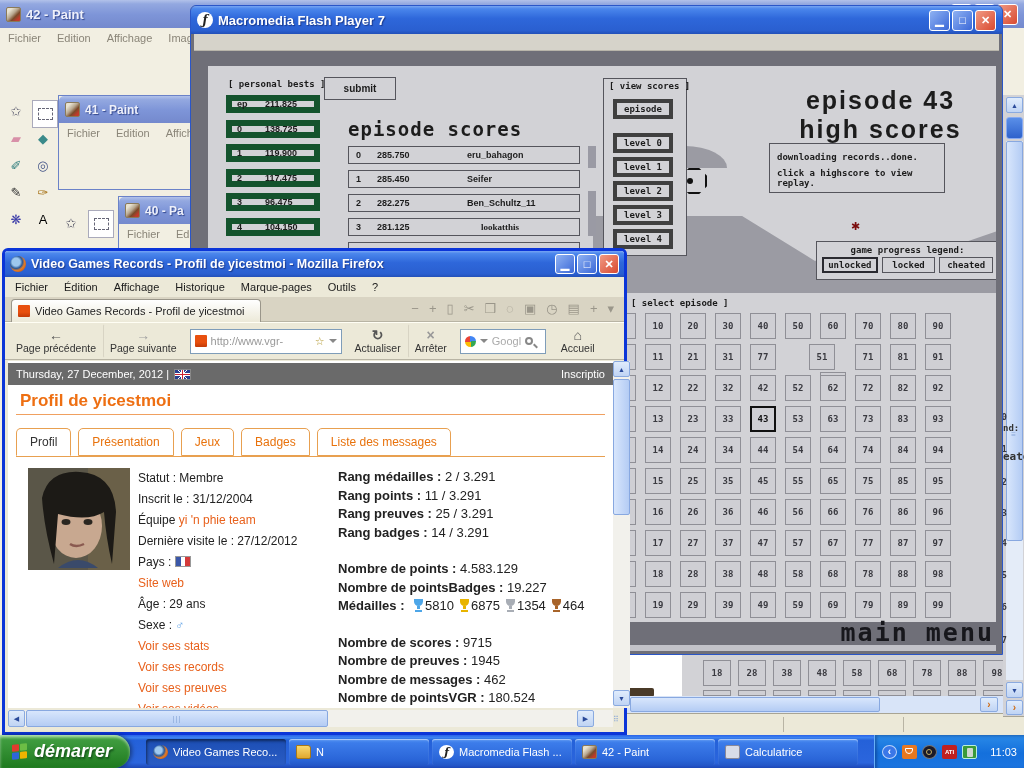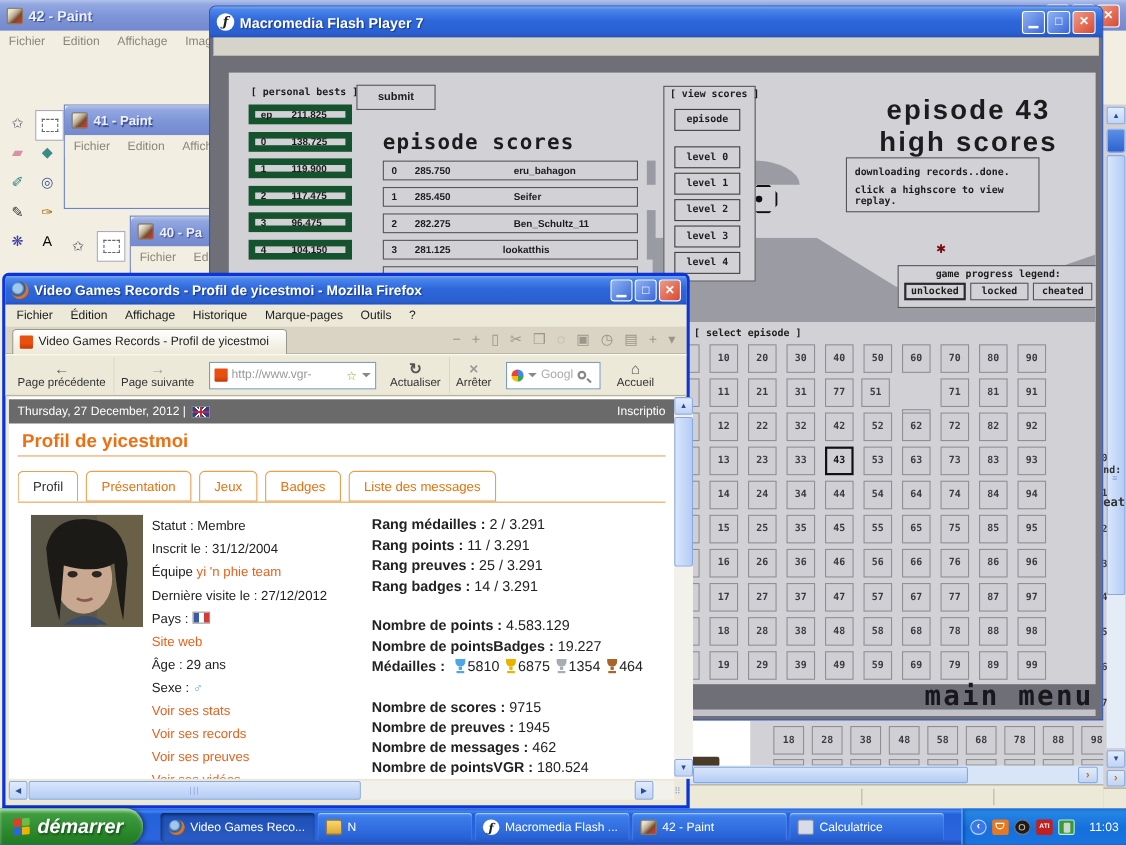--- a/index.html
+++ b/index.html
@@ -28,21 +28,21 @@
 
 #flash{left:190px;top:5px;width:813px;height:650px;z-index:5;background:#6f6f78;border:1px solid #2a56c8;border-radius:6px 6px 0 0}
 .fl-menu{position:absolute;left:3px;top:28px;right:3px;height:17px;background:#d6d3ca;border-bottom:1px solid #b8b5aa}
 .fl-client{position:absolute;left:3px;top:45px;right:3px;bottom:3px;background:#6f6f78;overflow:hidden}
 #stage{position:absolute;left:14px;top:15px;width:788px;height:556px;background:#d2d2d6;overflow:hidden}
 .px{font-family:"DejaVu Sans Mono",monospace;font-weight:bold;color:#1c1c1c}
 .fl-box{position:absolute;border:1px solid #55555c;background:#d2d2d6}
 .pb-row{position:absolute;left:18px;width:94px;height:18px;border:6px solid #14532d;display:flex;align-items:center;font-size:9px;padding:0 5px;gap:10px}
 .es-row{position:absolute;left:140px;width:232px;height:18px;border:1px solid #55555c;display:flex;align-items:center;font-size:9px;padding:0 7px}
 .es-score{margin-left:16px;width:60px}
-.vs-btn{position:absolute;left:405px;width:60px;height:20px;border:1px solid #404040;display:flex;align-items:center;justify-content:center;font-size:9px}
+.vs-btn{position:absolute;left:405px;width:60px;height:20px;border:4px solid #404040;display:flex;align-items:center;justify-content:center;font-size:9px}
 .gcell{position:absolute;width:26px;height:26px;background:#cfcfd4;border:1px solid #8f8f96;display:flex;align-items:center;justify-content:center;font-size:9px;color:#3a3a40}
 .gcell.sel{border:2px solid #111;color:#111}
 .legend-item{border:1px solid #55555c;height:16px;display:flex;align-items:center;justify-content:center;font-size:9px;flex:1}
 .legend-item.first{border:2px solid #2a2a30}
 .terrain{background:#9b9ba3}
 
 #firefox{left:2px;top:248px;width:625px;height:487px;z-index:6;background:#ece9d8;border:3px solid #0b35d8;border-radius:6px 6px 0 0}
 .ff-title{position:absolute;left:0;top:0;right:0;height:26px;display:flex;align-items:center;gap:5px;padding:0 5px;border-radius:3px 3px 0 0;background:linear-gradient(180deg,#77a5f3 0%,#4a86ec 10%,#2e67da 45%,#2a5fd0 88%,#2350b8)}
 .ff-title .wb{width:20px;height:20px}
 .ffx-icon{width:16px;height:16px;border-radius:50%;background:radial-gradient(circle at 38% 38%,#9ec8ee 0 28%,#2a5a9a 45%,#e07b2a 60%,#c8560f 85%);flex:0 0 auto}
@@ -294,21 +294,21 @@
               <span style="margin-left: 30px;">Seifer</span>
             </div>
             <div class="es-row px" style="top: 128px;">
               <span>2</span>
               <span class="es-score">282.275</span>
               <span style="margin-left: 30px;">Ben_Schultz_11</span>
             </div>
             <div class="es-row px" style="top: 152px;">
               <span>3</span>
               <span class="es-score">281.125</span>
-              <span style="margin-left: 20px;">lookatthis</span>
+              <span style="margin-left: 44px; font-family: Liberation Serif, serif;">lookatthis</span>
             </div>
             <div class="es-row px" style="top: 176px;"></div>
           </div>
         <div style="position:absolute;left:380px;top:80px;width:8px;height:110px">
           <span style="position:absolute;left:0;top:0;width:8px;height:22px;background:#9a9aa4"></span>
           <span style="position:absolute;left:0;top:45px;width:8px;height:45px;background:#9a9aa4"></span>
         </div>
 
         <div class="fl-box" style="left:395px;top:12px;width:84px;height:178px"></div>
         <span class="px" style="position:absolute;left:401px;top:15px;font-size:9px">[ view scores ]</span>
@@ -350,21 +350,21 @@
             <div class="gcell px" style="left: 577px; top: 247px;">50</div>
             <div class="gcell px" style="left: 612px; top: 247px;">60</div>
             <div class="gcell px" style="left: 647px; top: 247px;">70</div>
             <div class="gcell px" style="left: 682px; top: 247px;">80</div>
             <div class="gcell px" style="left: 717px; top: 247px;">90</div>
             <div class="gcell px" style="left: 402px; top: 278px;"></div>
             <div class="gcell px" style="left: 437px; top: 278px;">11</div>
             <div class="gcell px" style="left: 472px; top: 278px;">21</div>
             <div class="gcell px" style="left: 507px; top: 278px;">31</div>
             <div class="gcell px" style="left: 542px; top: 278px;">77</div>
-            <div class="gcell px" style="left: 575px; top: 278px;">51</div>
+            <div class="gcell px" style="left: 601px; top: 278px;">51</div>
             <div class="gcell px" style="left: 612px; top: 278px; margin-top: 28px;">61</div>
             <div class="gcell px" style="left: 647px; top: 278px;">71</div>
             <div class="gcell px" style="left: 682px; top: 278px;">81</div>
             <div class="gcell px" style="left: 717px; top: 278px;">91</div>
             <div class="gcell px" style="left: 402px; top: 309px;"></div>
             <div class="gcell px" style="left: 437px; top: 309px;">12</div>
             <div class="gcell px" style="left: 472px; top: 309px;">22</div>
             <div class="gcell px" style="left: 507px; top: 309px;">32</div>
             <div class="gcell px" style="left: 542px; top: 309px;">42</div>
             <div class="gcell px" style="left: 577px; top: 309px;">52</div>

